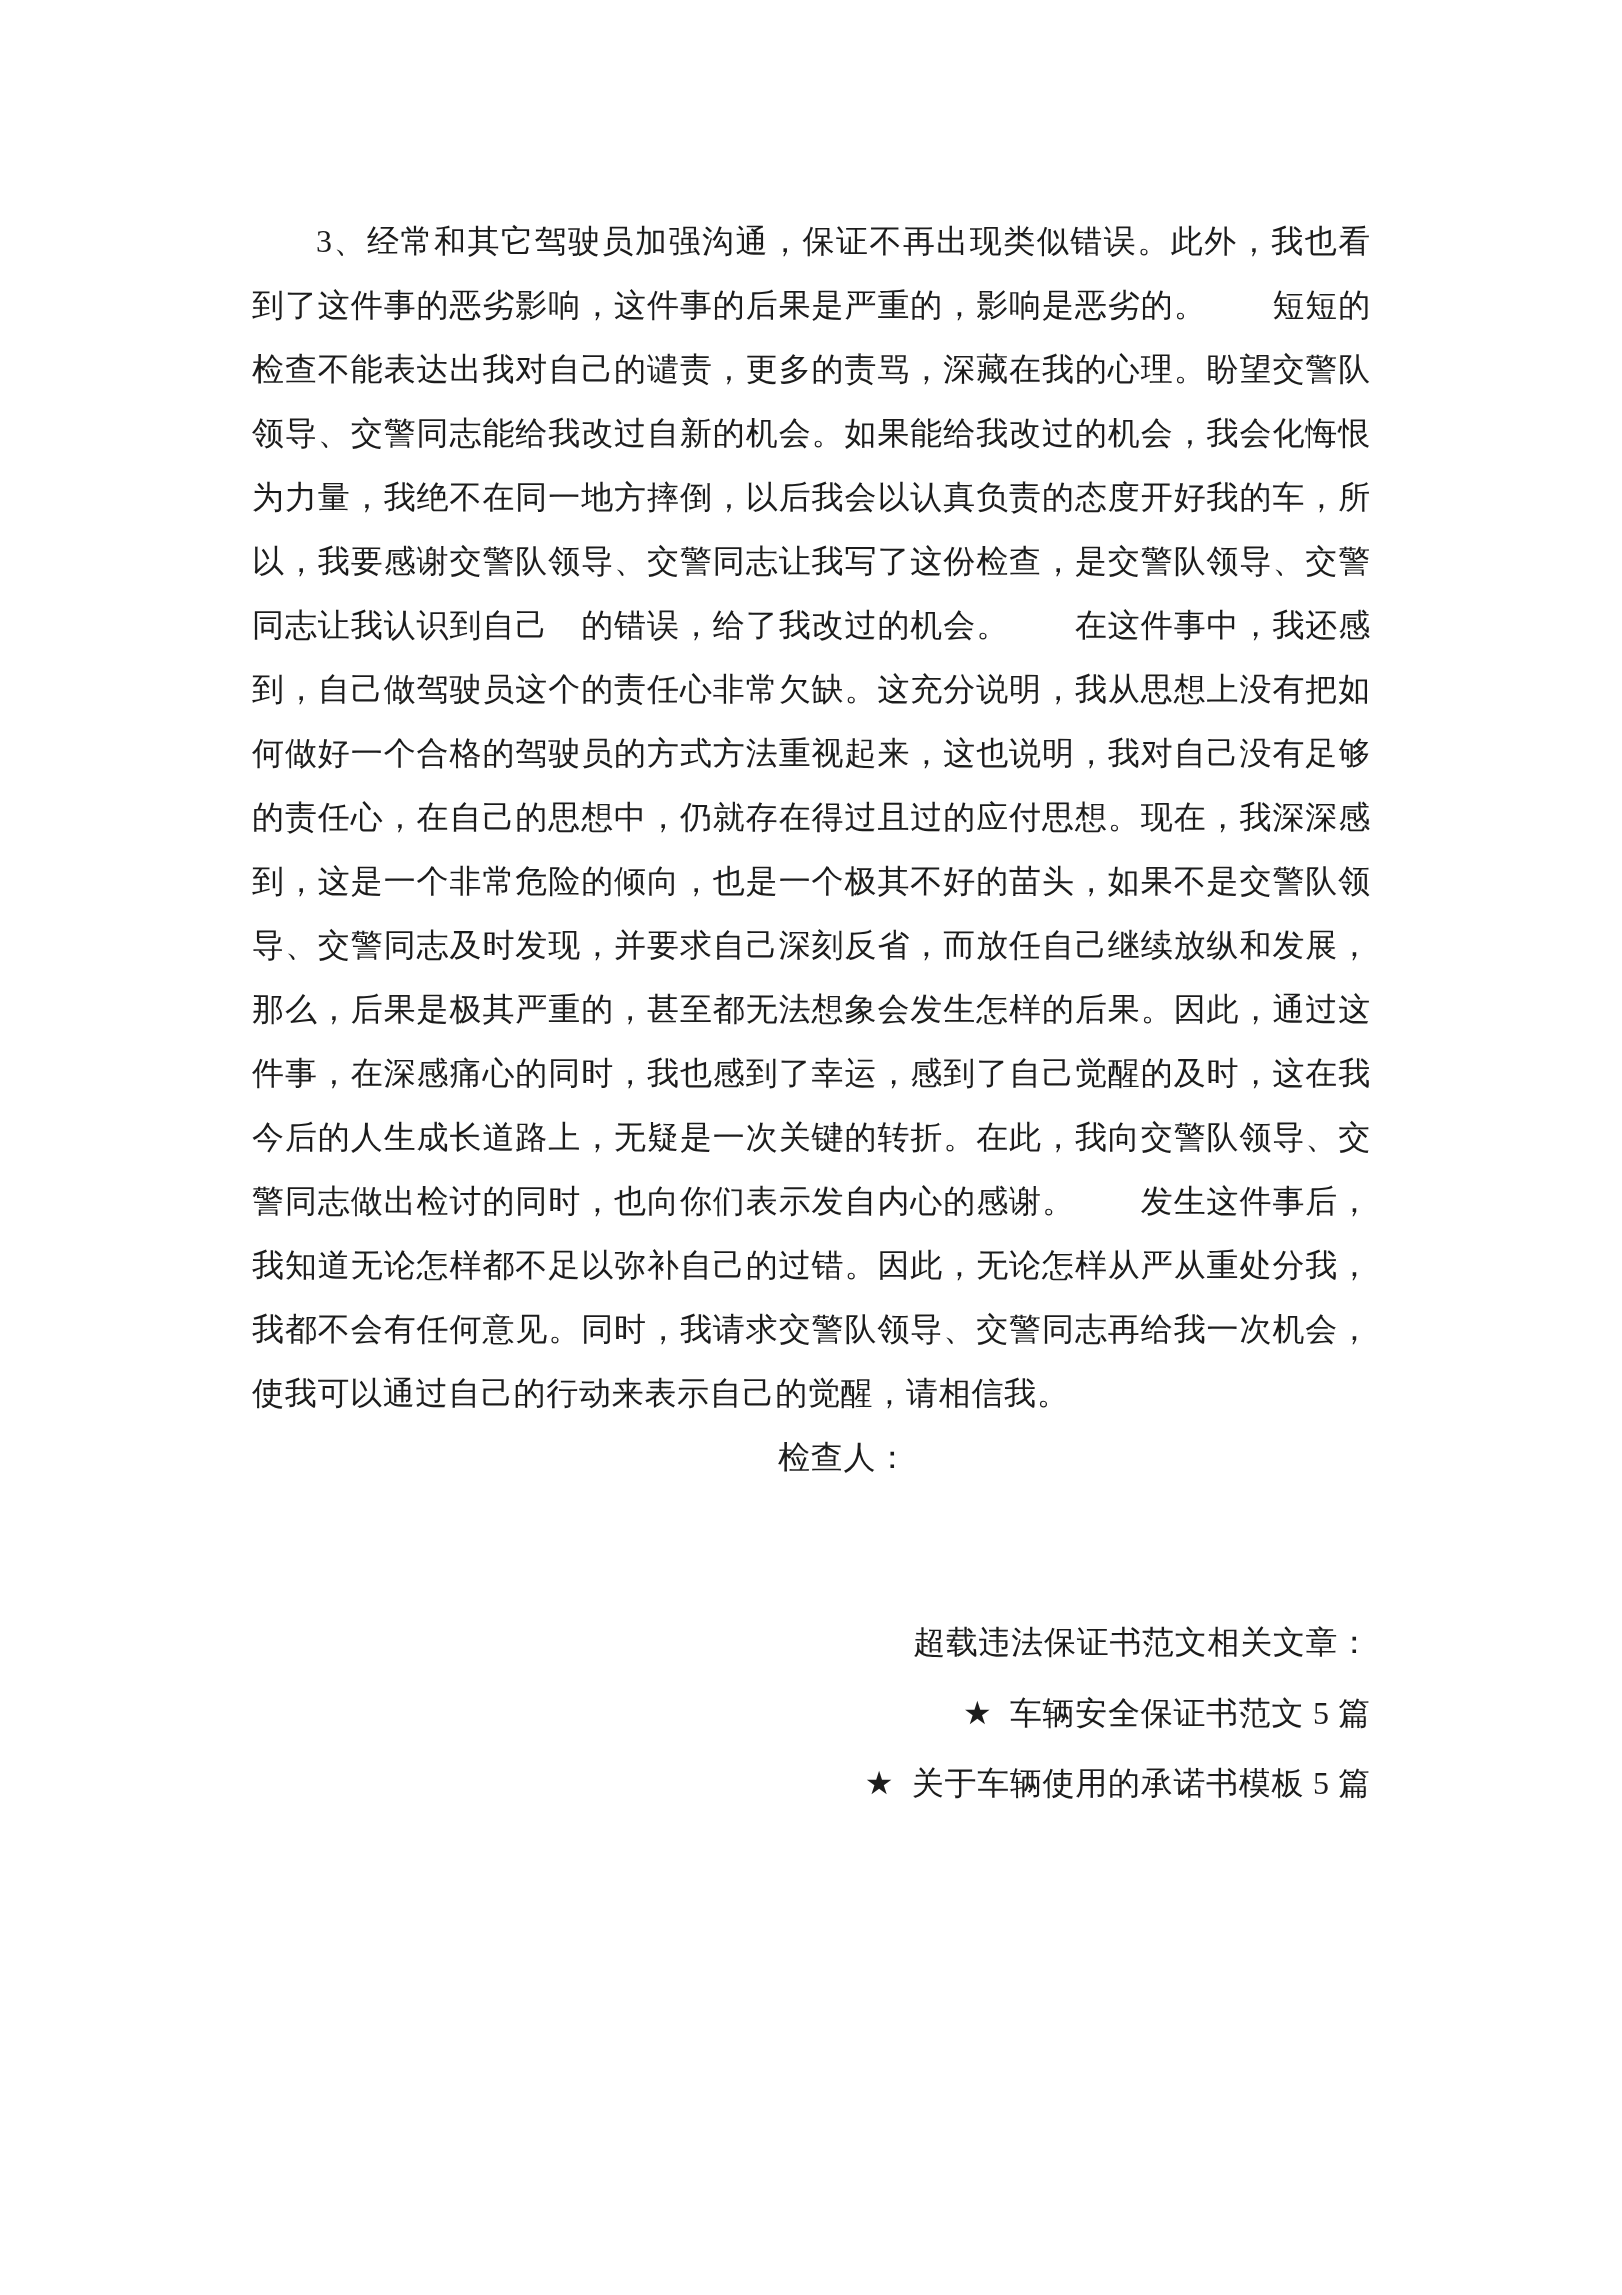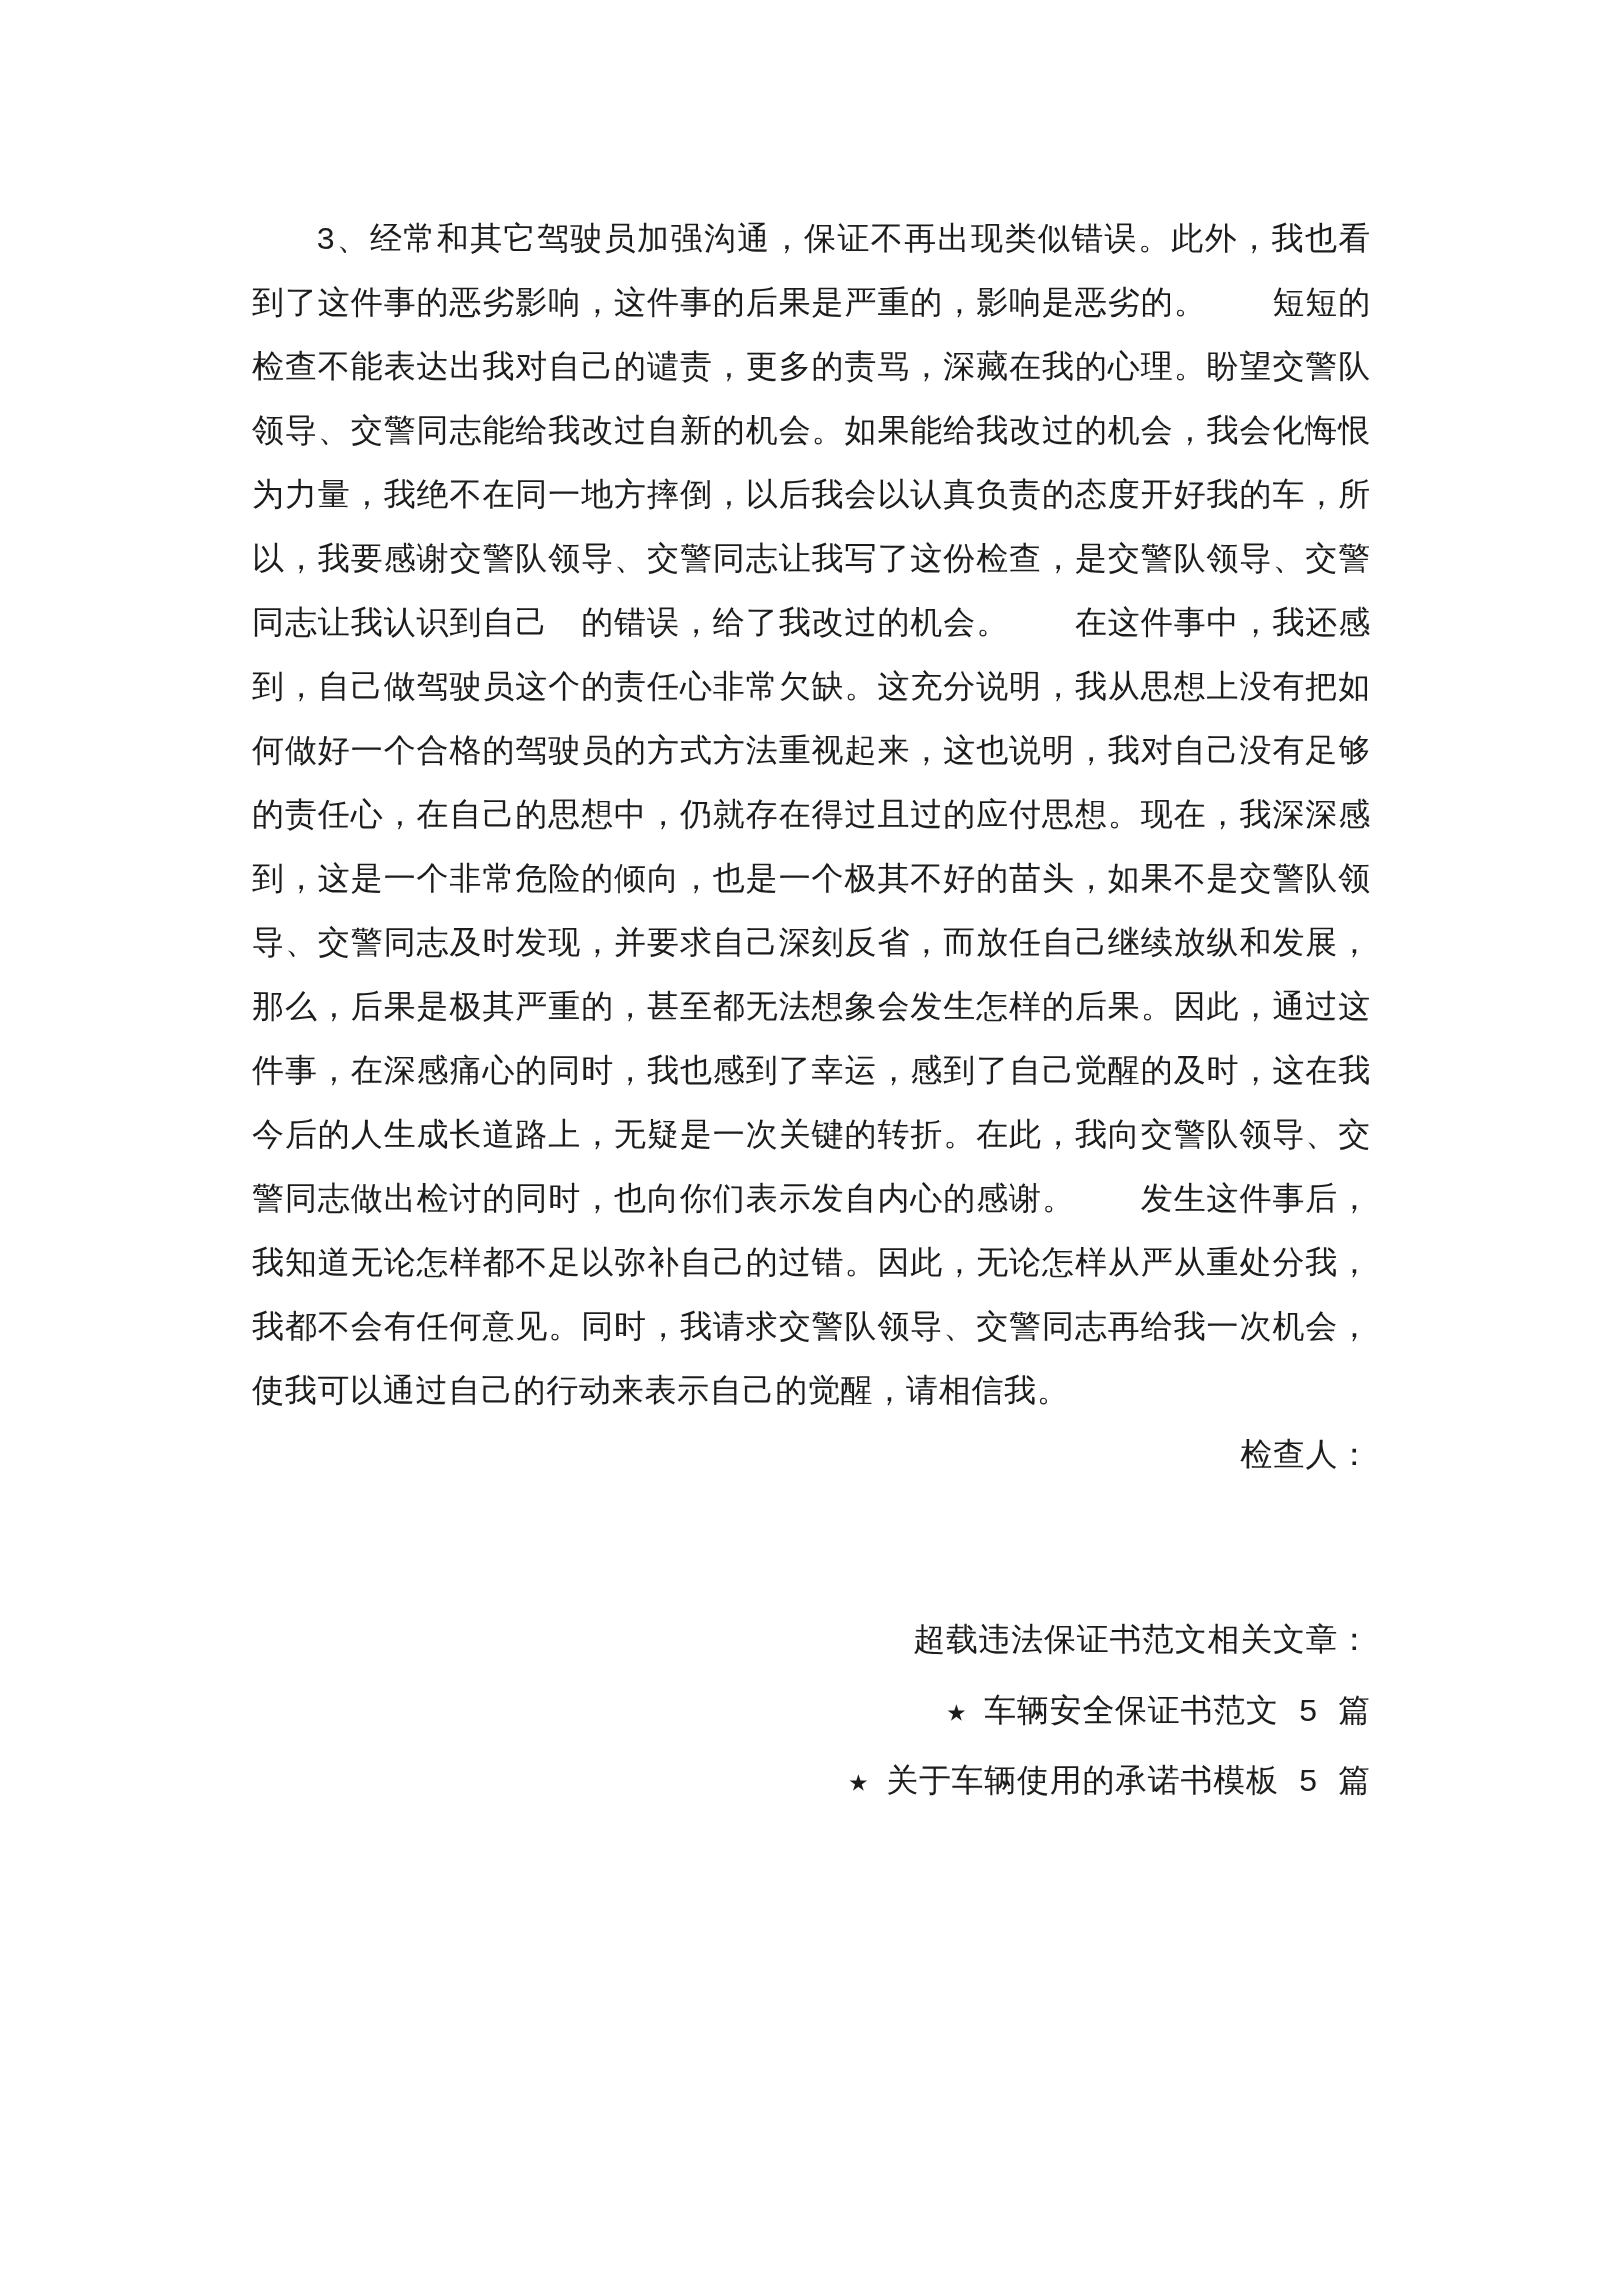--- a/index.html
+++ b/index.html
@@ -7,37 +7,37 @@
     padding: 0;
     background: #ffffff;
   }
   .page {
     position: relative;
     width: 1623px;
     height: 2295px;
     background: #ffffff;
     box-sizing: border-box;
     padding: 209px 252px 131px 252px;
-    font-family: Liberation Mono, monospace;
+    font-family: Liberation Serif, serif;
     color: #1c1c1c;
     font-size: 32px;
     line-height: 64px;
     overflow: hidden;
   }
   .body-paragraph {
     margin: 0;
     text-indent: 2em;
     text-align: justify;
     text-justify: inter-ideograph;
     letter-spacing: 0.7px;
   }
   .sign-line {
     margin: 0;
     text-indent: 2em;
-    text-align: right;
+    text-align: center;
     letter-spacing: 0.7px;
   }
   .related-section {
     margin-top: 121px;
   }
   .related-heading {
     margin: 0;
     text-indent: 2em;
     text-align: right;
     letter-spacing: 0.7px;

